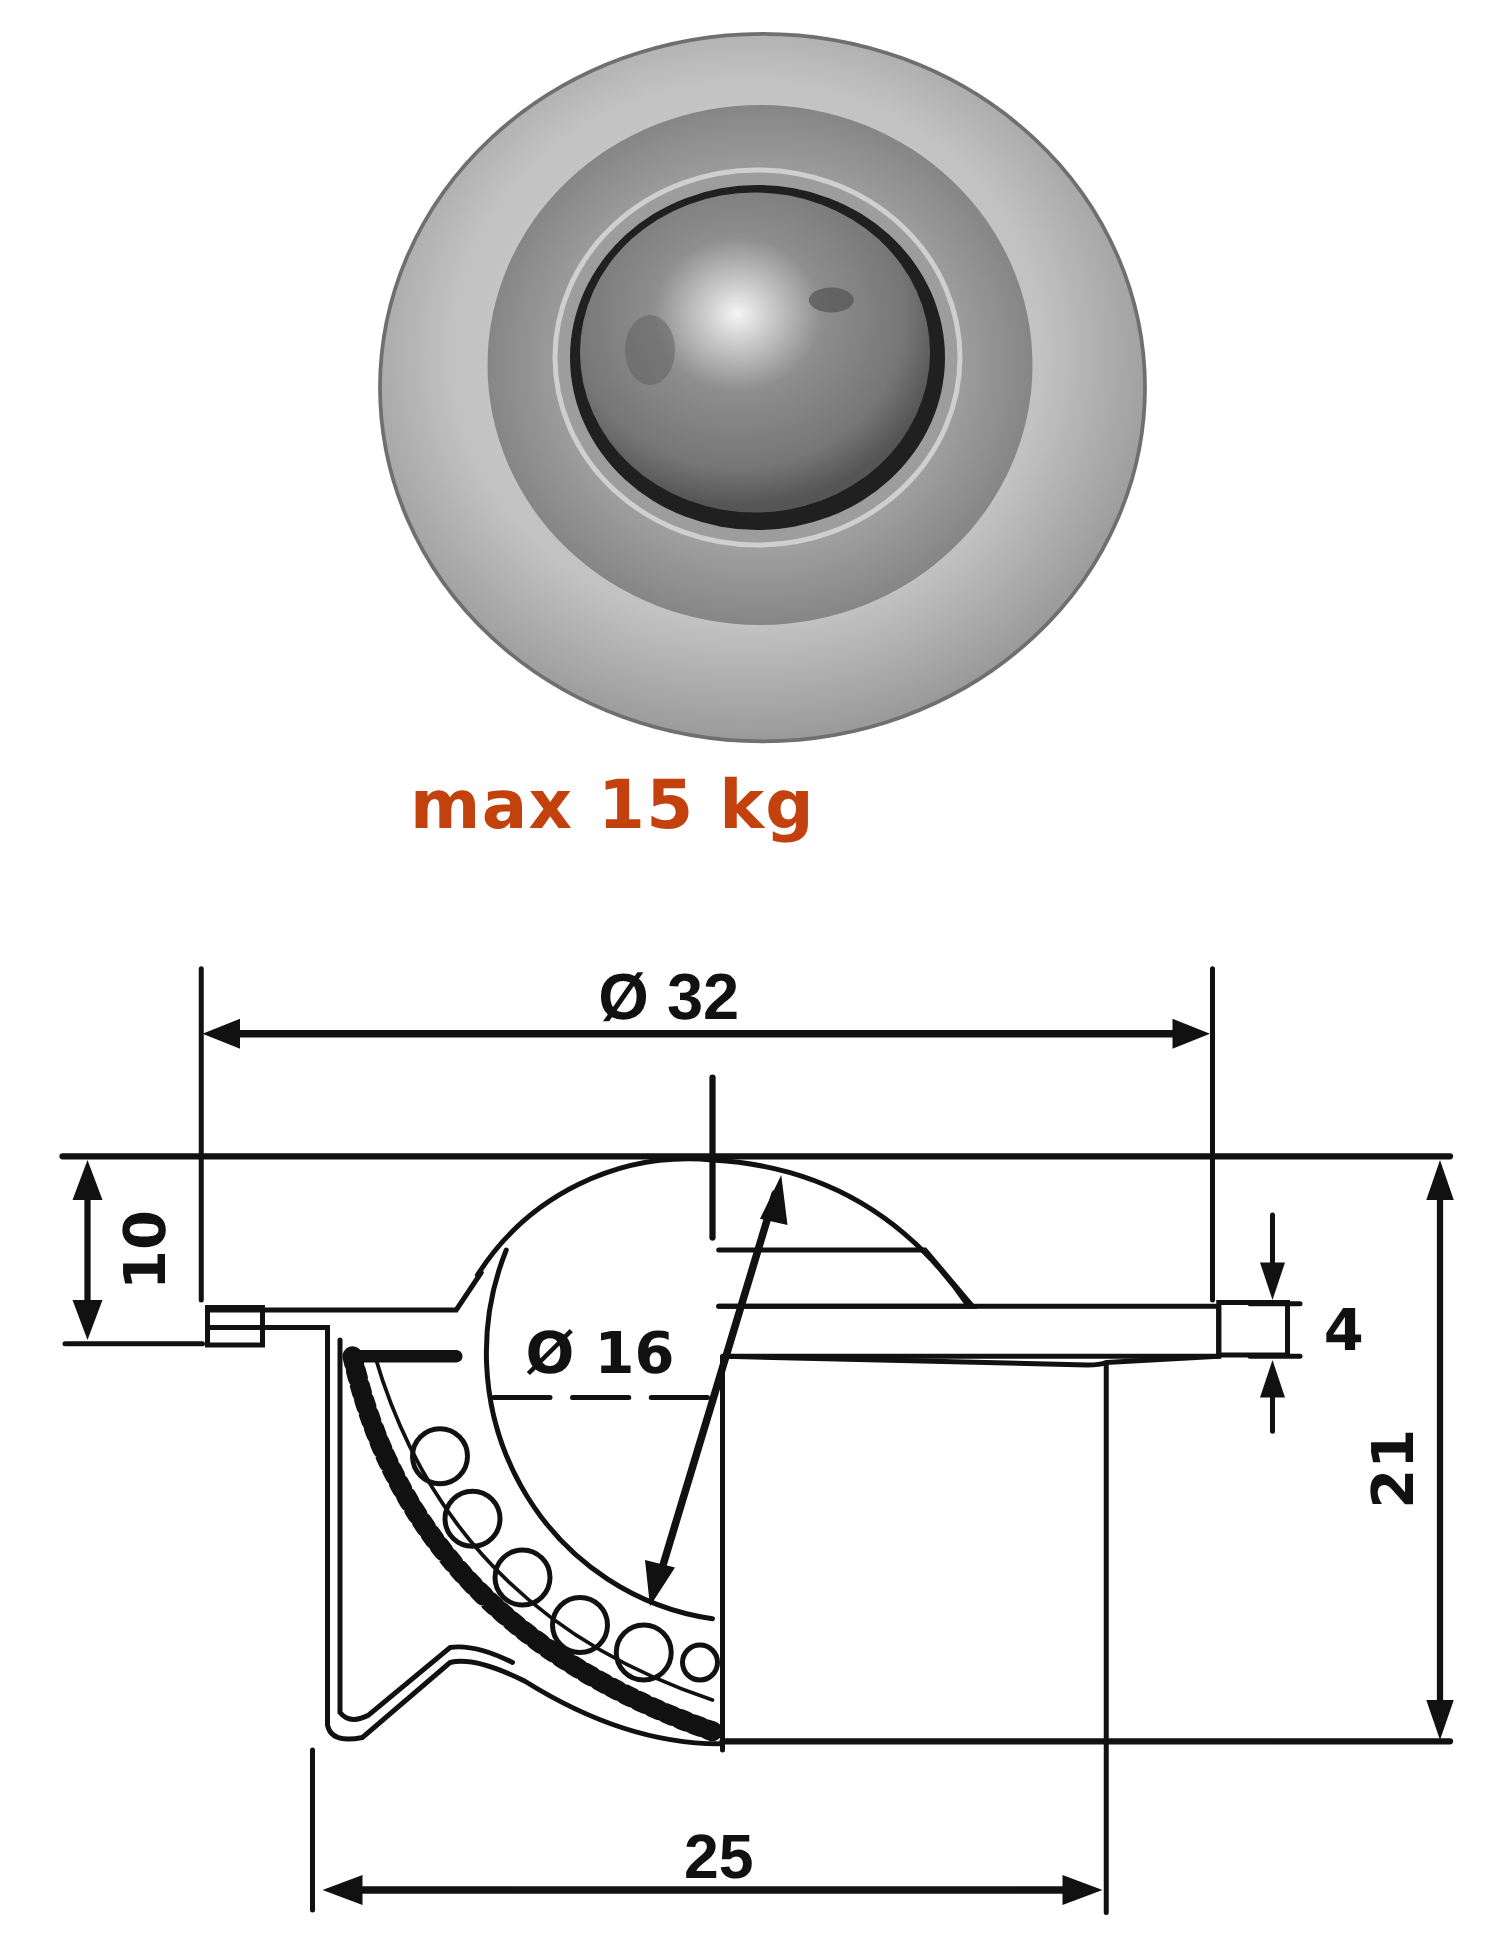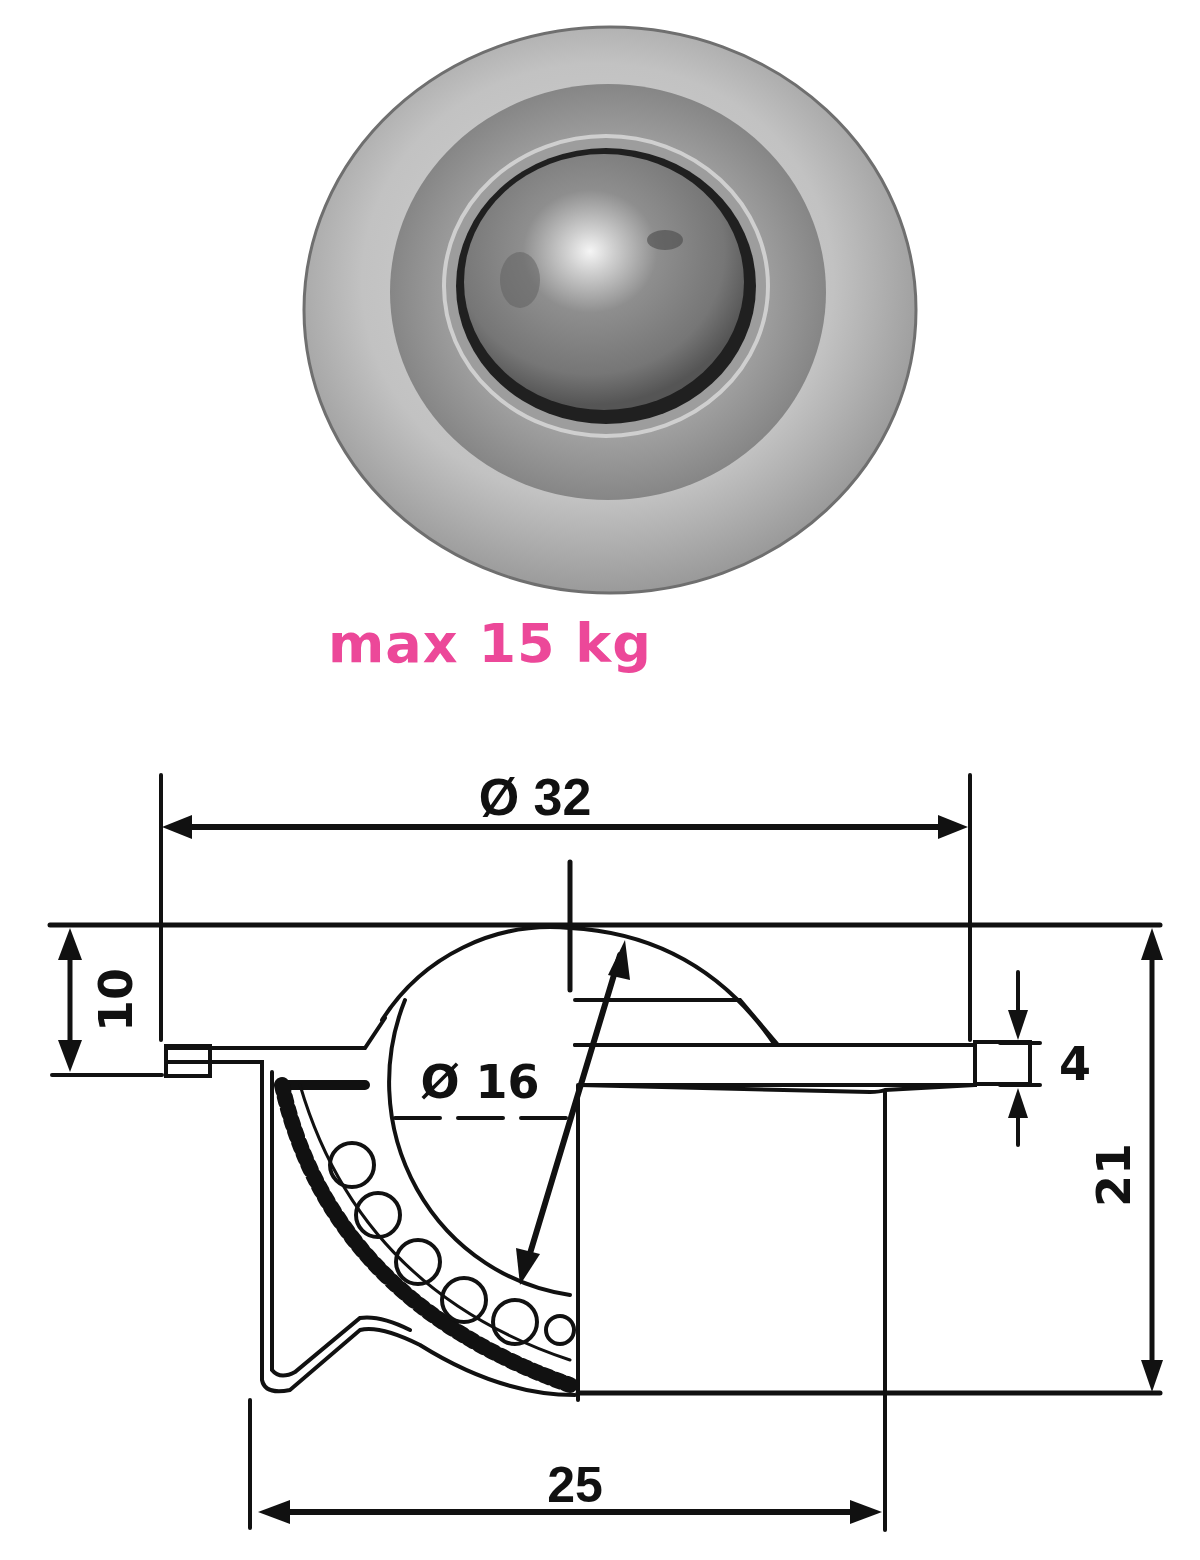--- a/index.html
+++ b/index.html
@@ -1,20 +1,20 @@
 <!DOCTYPE html>
 <html><head>
 <meta charset="utf-8">
 <style>
   html, body { margin: 0; padding: 0; background: #ffffff; }
   body { width: 1200px; height: 1560px; position: relative; overflow: hidden; font-family: "DejaVu Sans", sans-serif; }
   .photo { position: absolute; left: 0; top: 0; width: 1200px; height: 600px; }
   .caption {
     position: absolute; left: 0; top: 612px; width: 980px; text-align: center;
-    font-family: "DejaVu Sans", sans-serif; font-weight: bold; font-size: 54px; color: #ec4899;
+    font-family: "DejaVu Sans", sans-serif; font-weight: bold; font-size: 54px; color: #c2410c;
     letter-spacing: 1px;
   }
   .drawing { position: absolute; left: 0; top: 700px; width: 1200px; height: 860px; }
   .dimtext { font-family: "DejaVu Sans", sans-serif; font-weight: bold; fill: #111; }
   .dimtext-cond { font-family: "Liberation Sans", sans-serif; font-weight: bold; fill: #111; }
 </style>
 </head>
 <body>
 
 <svg class="photo" viewBox="0 0 1200 600" xmlns="http://www.w3.org/2000/svg">

